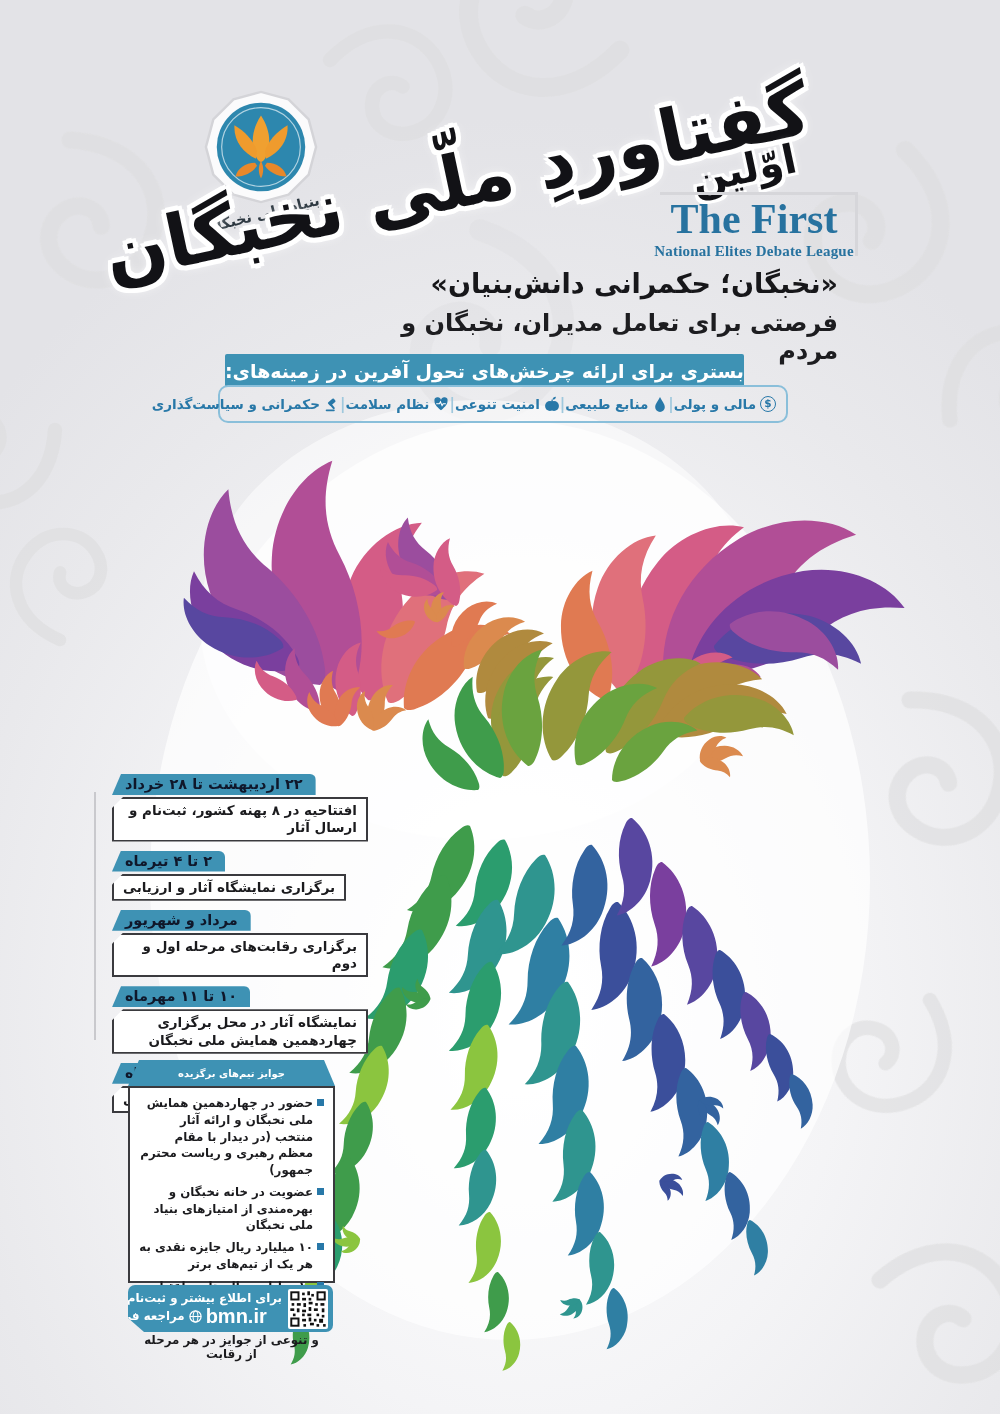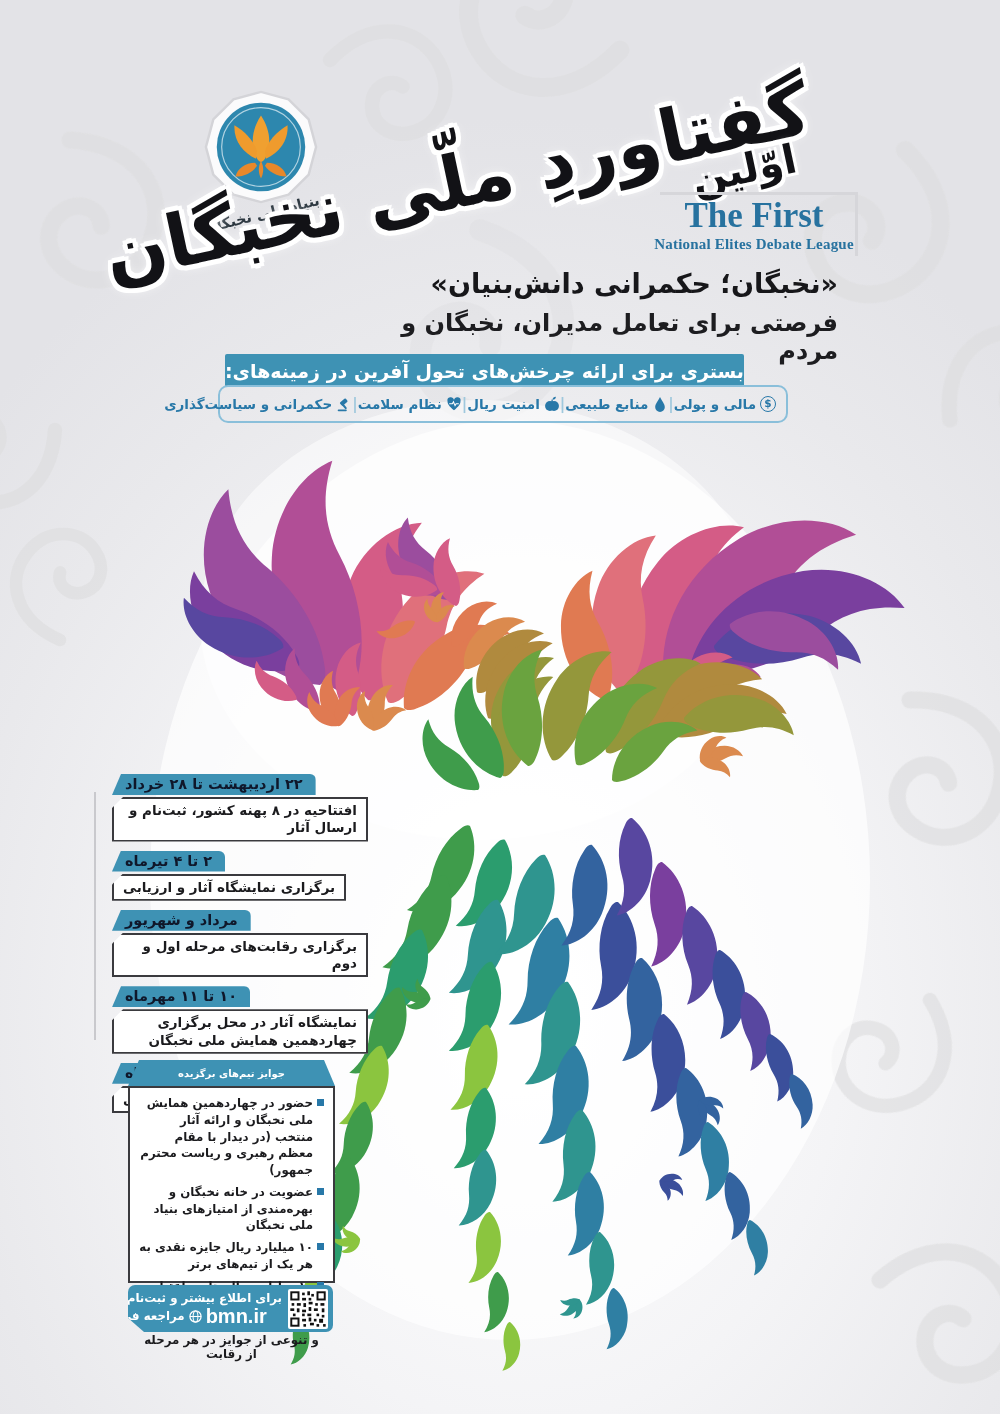--- a/index.html
+++ b/index.html
@@ -16,21 +16,21 @@
   .main-callig{position:absolute;left:205px;top:128px;width:610px;text-align:center;
     transform:rotate(-12deg);font-size:73px;font-weight:bold;color:#121216;white-space:nowrap;direction:rtl;
     text-shadow:-4px -4px 0 #fff,4px -4px 0 #fff,-4px 4px 0 #fff,4px 4px 0 #fff,0 -5px 0 #fff,0 5px 0 #fff,-5px 0 0 #fff,5px 0 0 #fff,0 0 14px #fff;}
   .first-callig{position:absolute;left:688px;top:146px;width:112px;text-align:center;
     transform:rotate(-12deg);font-size:40px;font-weight:bold;color:#121216;direction:rtl;
     text-shadow:-3px -3px 0 #fff,3px -3px 0 #fff,-3px 3px 0 #fff,3px 3px 0 #fff,0 0 10px #fff;}
   .rule-h{position:absolute;left:660px;top:192px;width:198px;height:3px;background:#d6d6da;}
   .rule-v{position:absolute;left:855px;top:192px;width:3px;height:64px;background:#d6d6da;}
   .title-en{position:absolute;left:648px;top:198px;width:212px;text-align:center;color:#27729f;
     font-family:"Liberation Serif",serif;}
-  .title-en .big{font-size:35px;font-weight:bold;line-height:1.0;}
+  .title-en .big{font-size:42px;font-weight:bold;line-height:1.0;}
   .title-en .sub{font-size:15px;font-weight:bold;margin-top:3px;letter-spacing:.2px;}
   .slogan{position:absolute;left:390px;top:268px;width:448px;text-align:right;direction:rtl;
     font-size:27px;font-weight:800;color:#17171a;}
   .tagline{position:absolute;left:370px;top:309px;width:468px;text-align:right;direction:rtl;
     font-size:24px;font-weight:bold;color:#1d1d20;}
 
   
   .banner{position:absolute;left:225px;top:354px;width:519px;height:33px;background:#3e92b4;
     color:#fff;font-size:19px;font-weight:bold;direction:rtl;display:flex;align-items:center;
     justify-content:center;border-radius:2px;white-space:nowrap;}
@@ -250,21 +250,21 @@
       <span>منابع طبیعی</span>
     </span>
     <span class="sep">|</span>
     <span class="chip">
       <svg class="ic" viewBox="0 0 15 15">
           <circle cx="5.6" cy="9.4" r="4.6" fill="#2878a8"></circle>
           <circle cx="9.4" cy="9.4" r="4.6" fill="#2878a8"></circle>
           <rect x="7" y="3.4" width="1.2" height="3" fill="#2878a8"></rect>
           <path d="M8 3.6 q.2 -2.8 3.2 -2.8 q-.2 2.8 -3.2 2.8Z" fill="#2878a8"></path>
         </svg>
-      <span>امنیت ریال</span>
+      <span>امنیت تنوعی</span>
     </span>
     <span class="sep">|</span>
     <span class="chip">
       <svg class="ic" viewBox="0 0 15 15">
           <path d="M7.5 13.4 C3 9.8 1.4 7.2 1.4 4.9 A3.1 3.1 0 0 1 7.5 3.6 A3.1 3.1 0 0 1 13.6 4.9 C13.6 7.2 12 9.8 7.5 13.4Z" fill="#2878a8"></path>
           <polyline points="3,7.3 6,7.3 7,5.4 8.5,9 9.5,7.3 12,7.3" fill="none" stroke="#ffffff" stroke-width="1"></polyline>
         </svg>
       <span>نظام سلامت</span>
     </span>
     <span class="sep">|</span>

